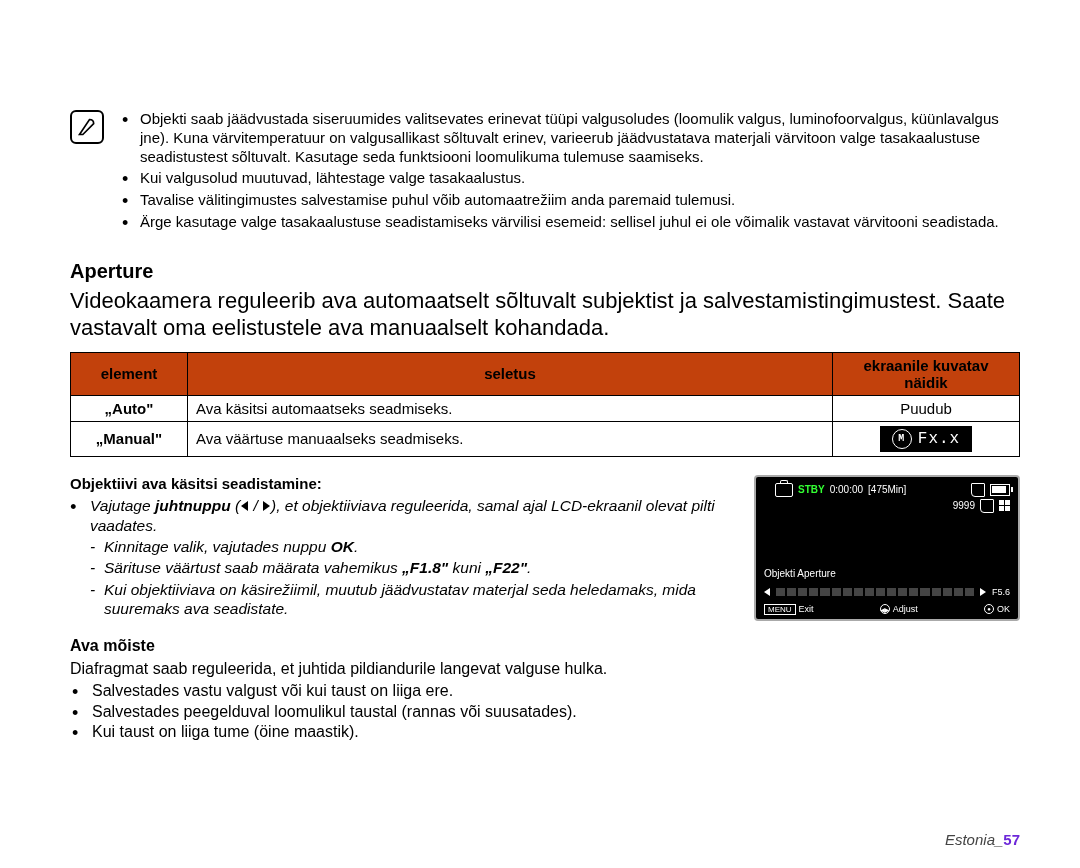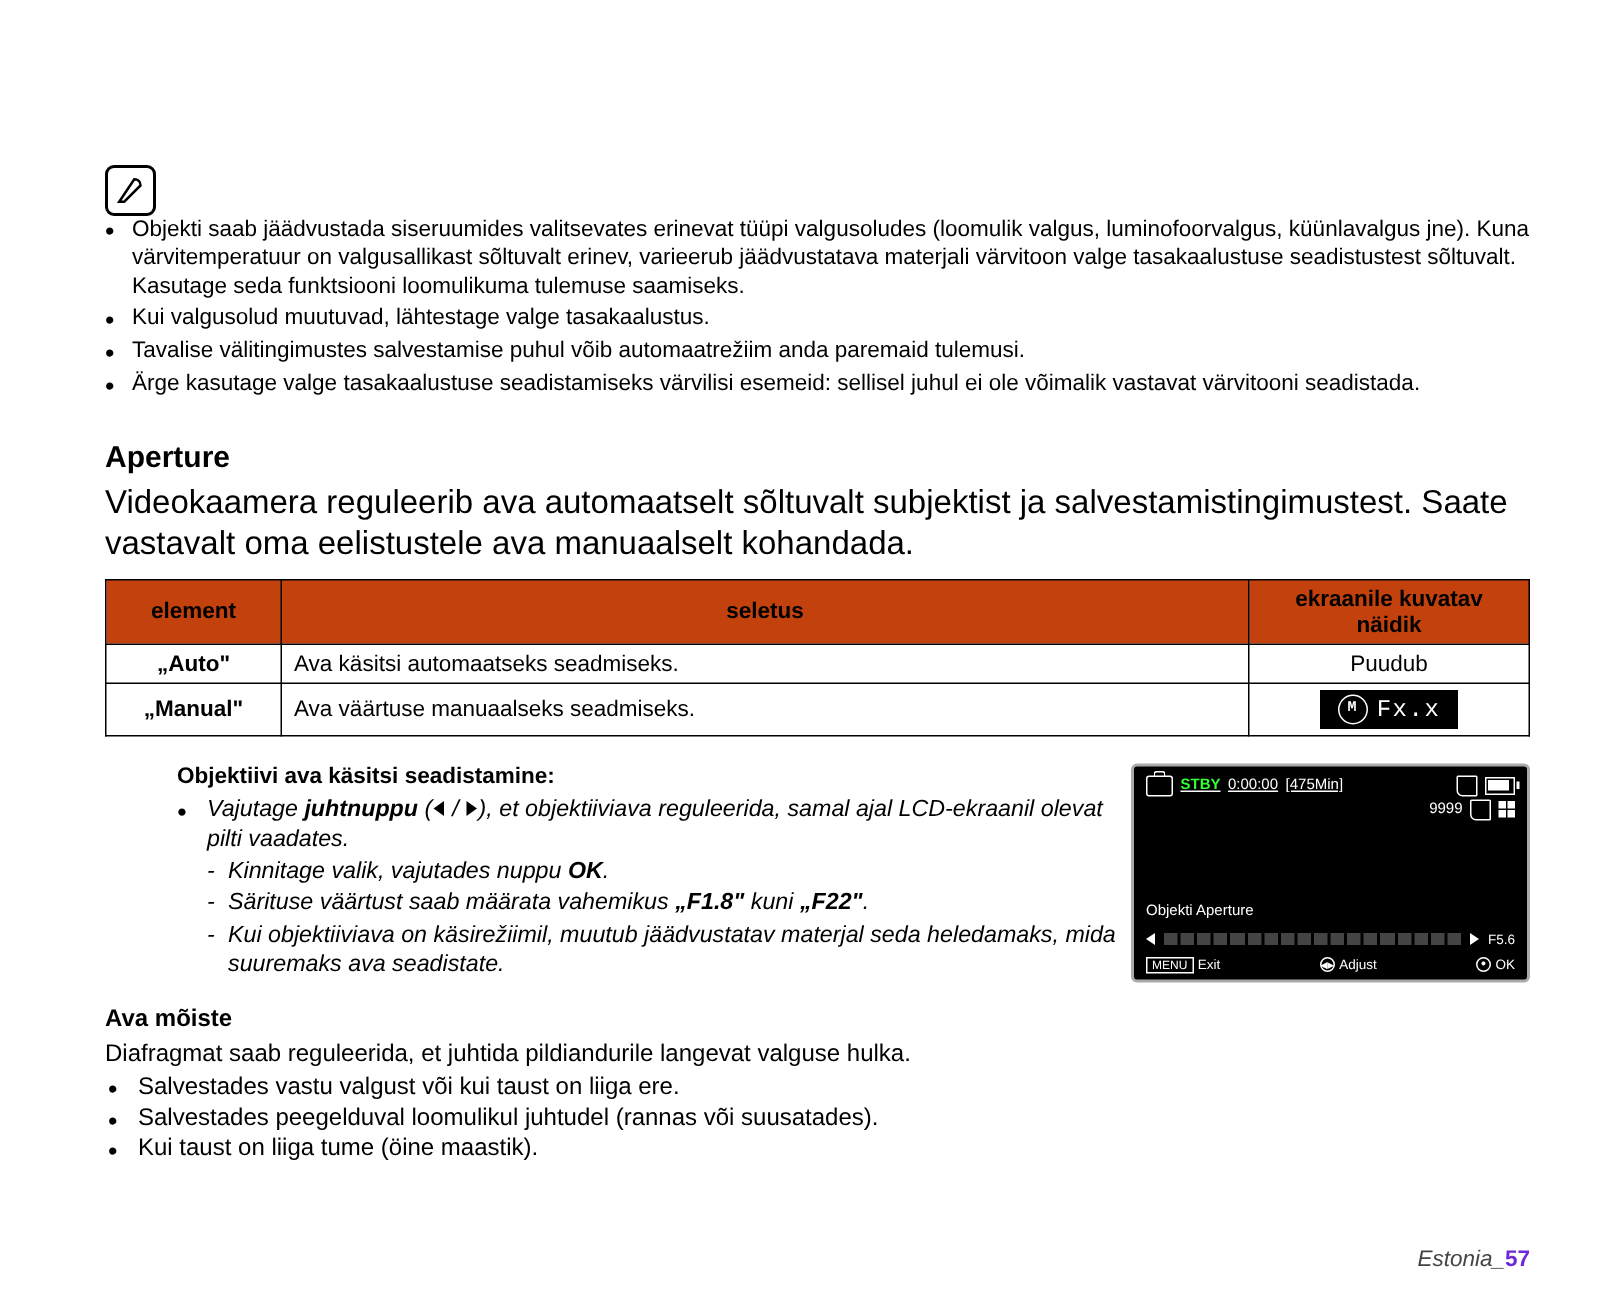--- a/index.html
+++ b/index.html
@@ -15,21 +15,20 @@
     width: 1080px;
     height: 868px;
     position: relative;
     box-sizing: border-box;
     padding: 110px 60px 40px 70px;
   }
   .note-block {
     display: flex;
     align-items: flex-start;
     margin-bottom: 25px;
-    flex-direction: column;
   }
   .note-icon {
     flex: 0 0 auto;
     width: 30px;
     height: 30px;
     border: 2px solid #000;
     border-radius: 6px;
     display: flex;
     align-items: center;
     justify-content: center;
@@ -112,21 +111,20 @@
     font-weight: bold;
   }
   .subhead {
     font-weight: bold;
     font-size: 15px;
     margin: 0 0 3px 0;
   }
   .content-row {
     display: flex;
     margin-bottom: 15px;
-    margin-left: 48px;
   }
   .content-row .text-col {
     flex: 1;
     font-size: 15.5px;
     line-height: 1.25;
   }
   .content-row .screen-col {
     flex: 0 0 265px;
   }
   ul.inner {
@@ -167,27 +165,26 @@
     background: #000;
     border: 2px solid #aaa;
     border-radius: 4px;
     position: relative;
     color: #fff;
     font-family: Arial, sans-serif;
   }
   .camera-screen .top {
     position: absolute;
     top: 6px;
-    left: 8px;
+    left: 19px;
     right: 8px;
     display: flex;
     align-items: center;
     justify-content: space-between;
     font-size: 10px;
-    text-decoration: underline;
   }
   .camera-screen .top-left {
     display: flex;
     align-items: center;
     gap: 5px;
   }
   .cam-ico {
     display: inline-flex;
     width: 16px;
     height: 12px;
@@ -505,21 +502,21 @@
         </div>
       </div>
     </div>
   </div>
 
   <div class="bottom-section">
     <p class="subhead" style="font-size:16px;">Ava mõiste</p>
     <div>Diafragmat saab reguleerida, et juhtida pildiandurile langevat valguse hulka.</div>
     <ul>
       <li>Salvestades vastu valgust või kui taust on liiga ere.</li>
-      <li>Salvestades peegelduval loomulikul juhtudel (rannas või suusatades).</li>
+      <li>Salvestades peegelduval loomulikul taustal (rannas või suusatades).</li>
       <li>Kui taust on liiga tume (öine maastik).</li>
     </ul>
   </div>
 
   <div class="page-footer">
     <span>Estonia_</span><span class="num">57</span>
   </div>
 
 </div>
 

